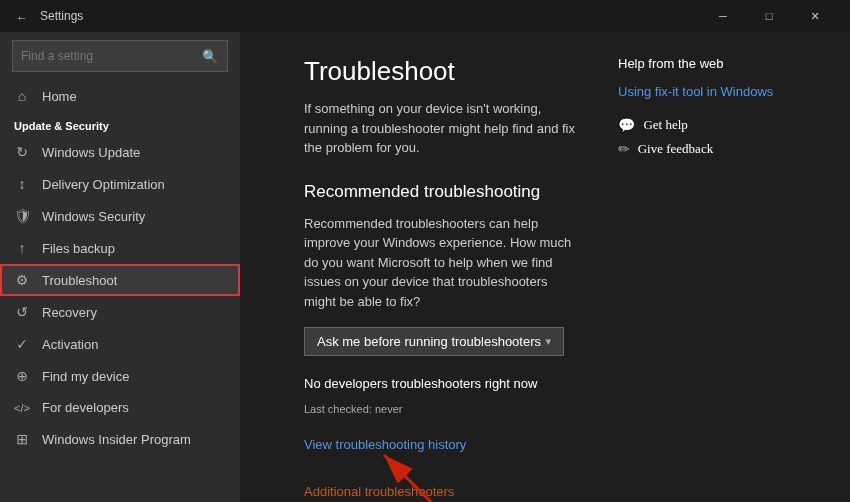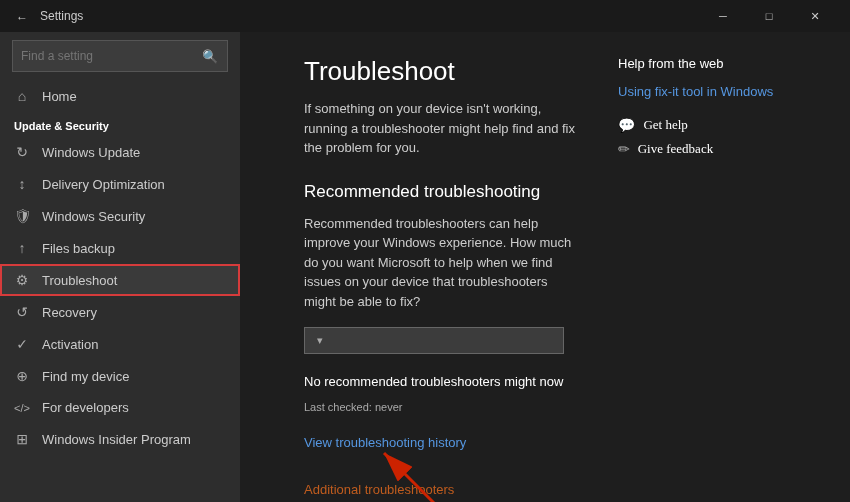--- a/index.html
+++ b/index.html
@@ -314,24 +314,25 @@
 
   <div class="content">
     <div class="content-main">
       <h1 class="page-title">Troubleshoot</h1>
       <p class="page-desc">If something on your device isn't working, running a troubleshooter might help find and fix the problem for you.</p>
 
       <h2 class="section-title">Recommended troubleshooting</h2>
       <p class="section-desc">Recommended troubleshooters can help improve your Windows experience. How much do you want Microsoft to help when we find issues on your device that troubleshooters might be able to fix?</p>
 
       <div class="dropdown">
+        <span>Ask me before running troubleshooters</span>
         <span class="dropdown-arrow">▾</span>
       </div>
 
-      <p class="no-troubleshooters">No recommended troubleshooters might now</p>
+      <p class="no-troubleshooters">No developers troubleshooters right now</p>
       <p class="last-checked">Last checked: never</p>
 
       <div style="position:relative; display:inline-block;">
         <a class="link-blue">View troubleshooting history</a>
         
         <svg class="arrow-svg" width="160" height="120" viewBox="0 0 160 120" xmlns="http://www.w3.org/2000/svg" style="position:absolute; left:50px; top:0px; pointer-events:none;">
           <defs>
             <marker id="arrowhead" markerWidth="10" markerHeight="7" refX="10" refY="3.5" orient="auto">
               <polygon points="0 0, 10 3.5, 0 7" fill="#cc2200"></polygon>
             </marker>

